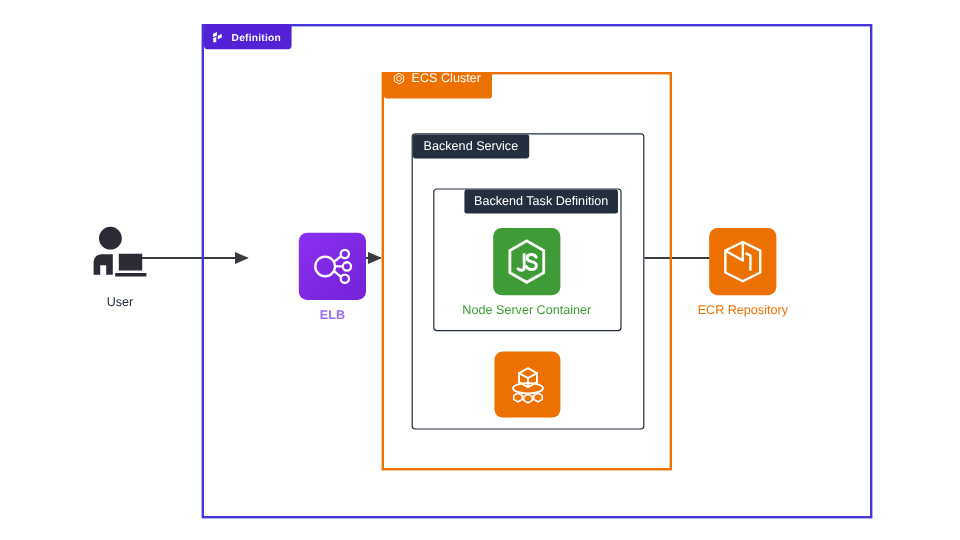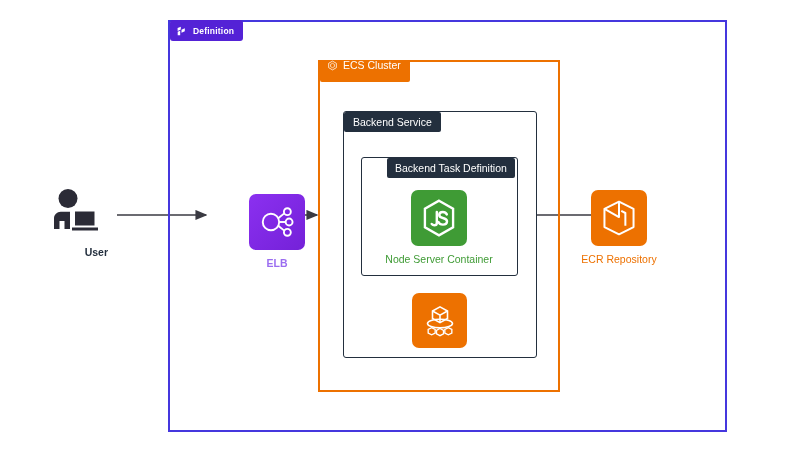--- a/index.html
+++ b/index.html
@@ -172,25 +172,24 @@
     height: 55px;
     border-radius: 7px;
     background: #ed7100;
     display: flex;
     align-items: center;
     justify-content: center;
   }
 
   
   #user-node {
-    left: 44px;
+    left: 68px;
     top: 186px;
     width: 64px;
-    text-align: right;
-    font-weight: bold;
+    text-align: center;
   }
   #user-icon-wrap {
     width: 64px;
     height: 52px;
     display: flex;
     align-items: center;
     justify-content: center;
   }
   #user-label {
     margin-top: 8px;

